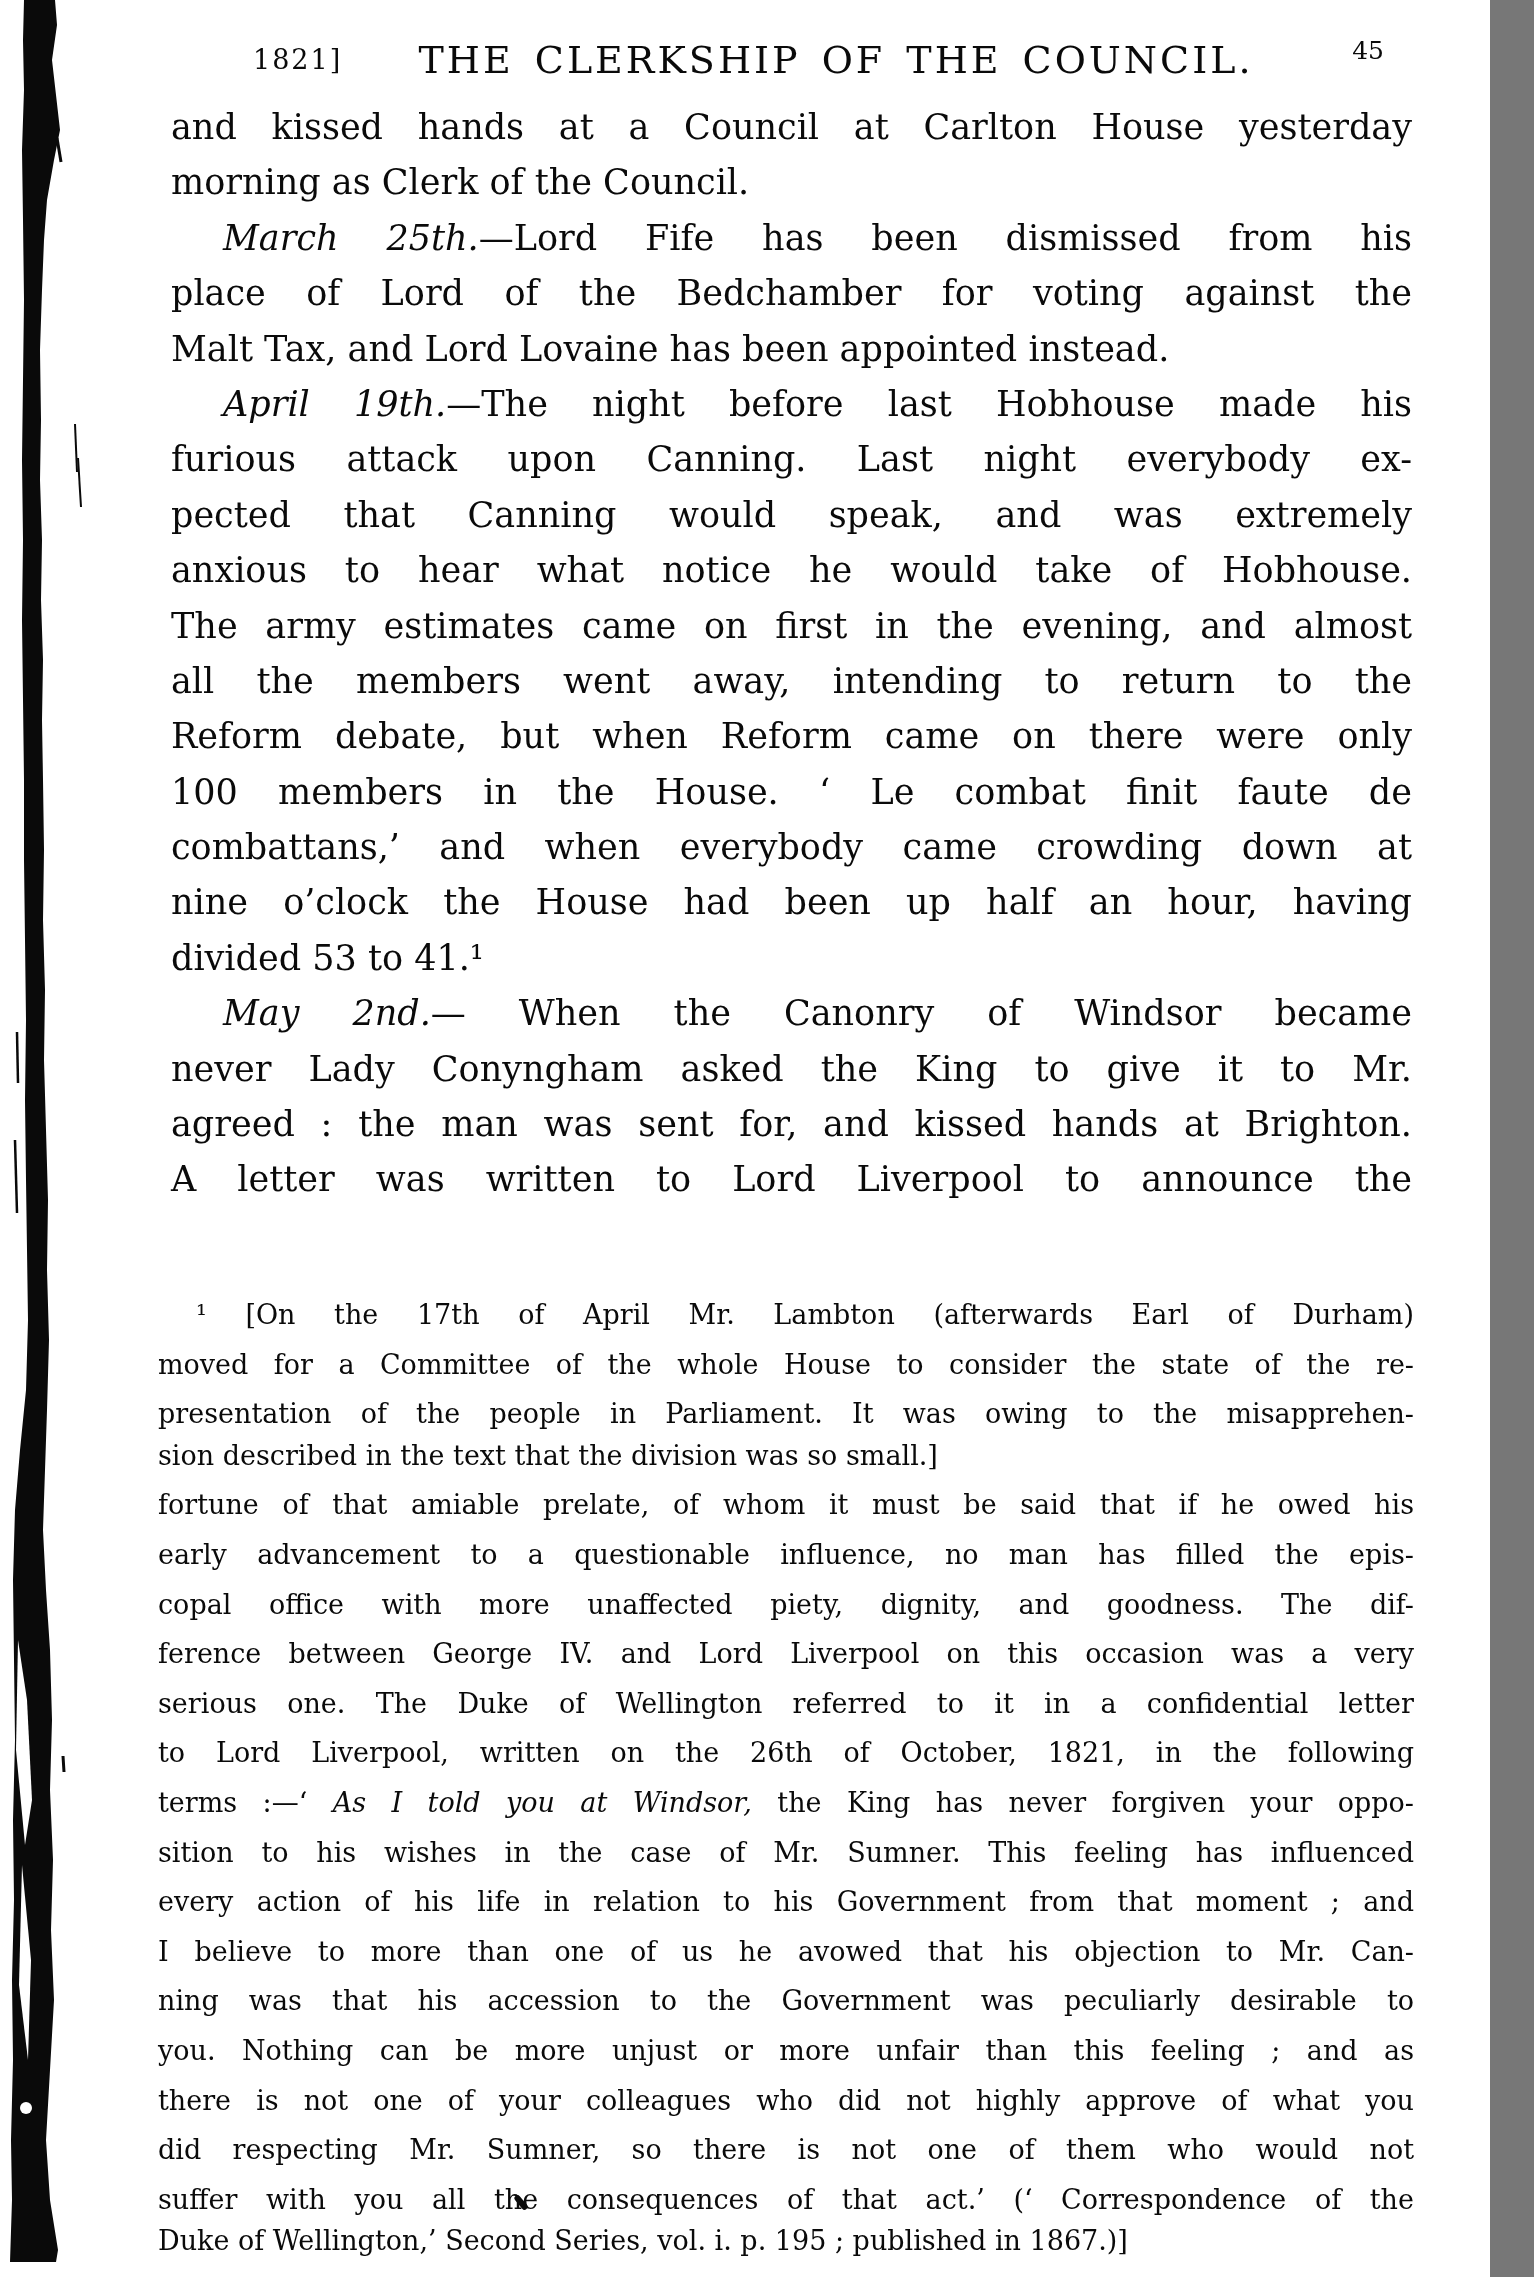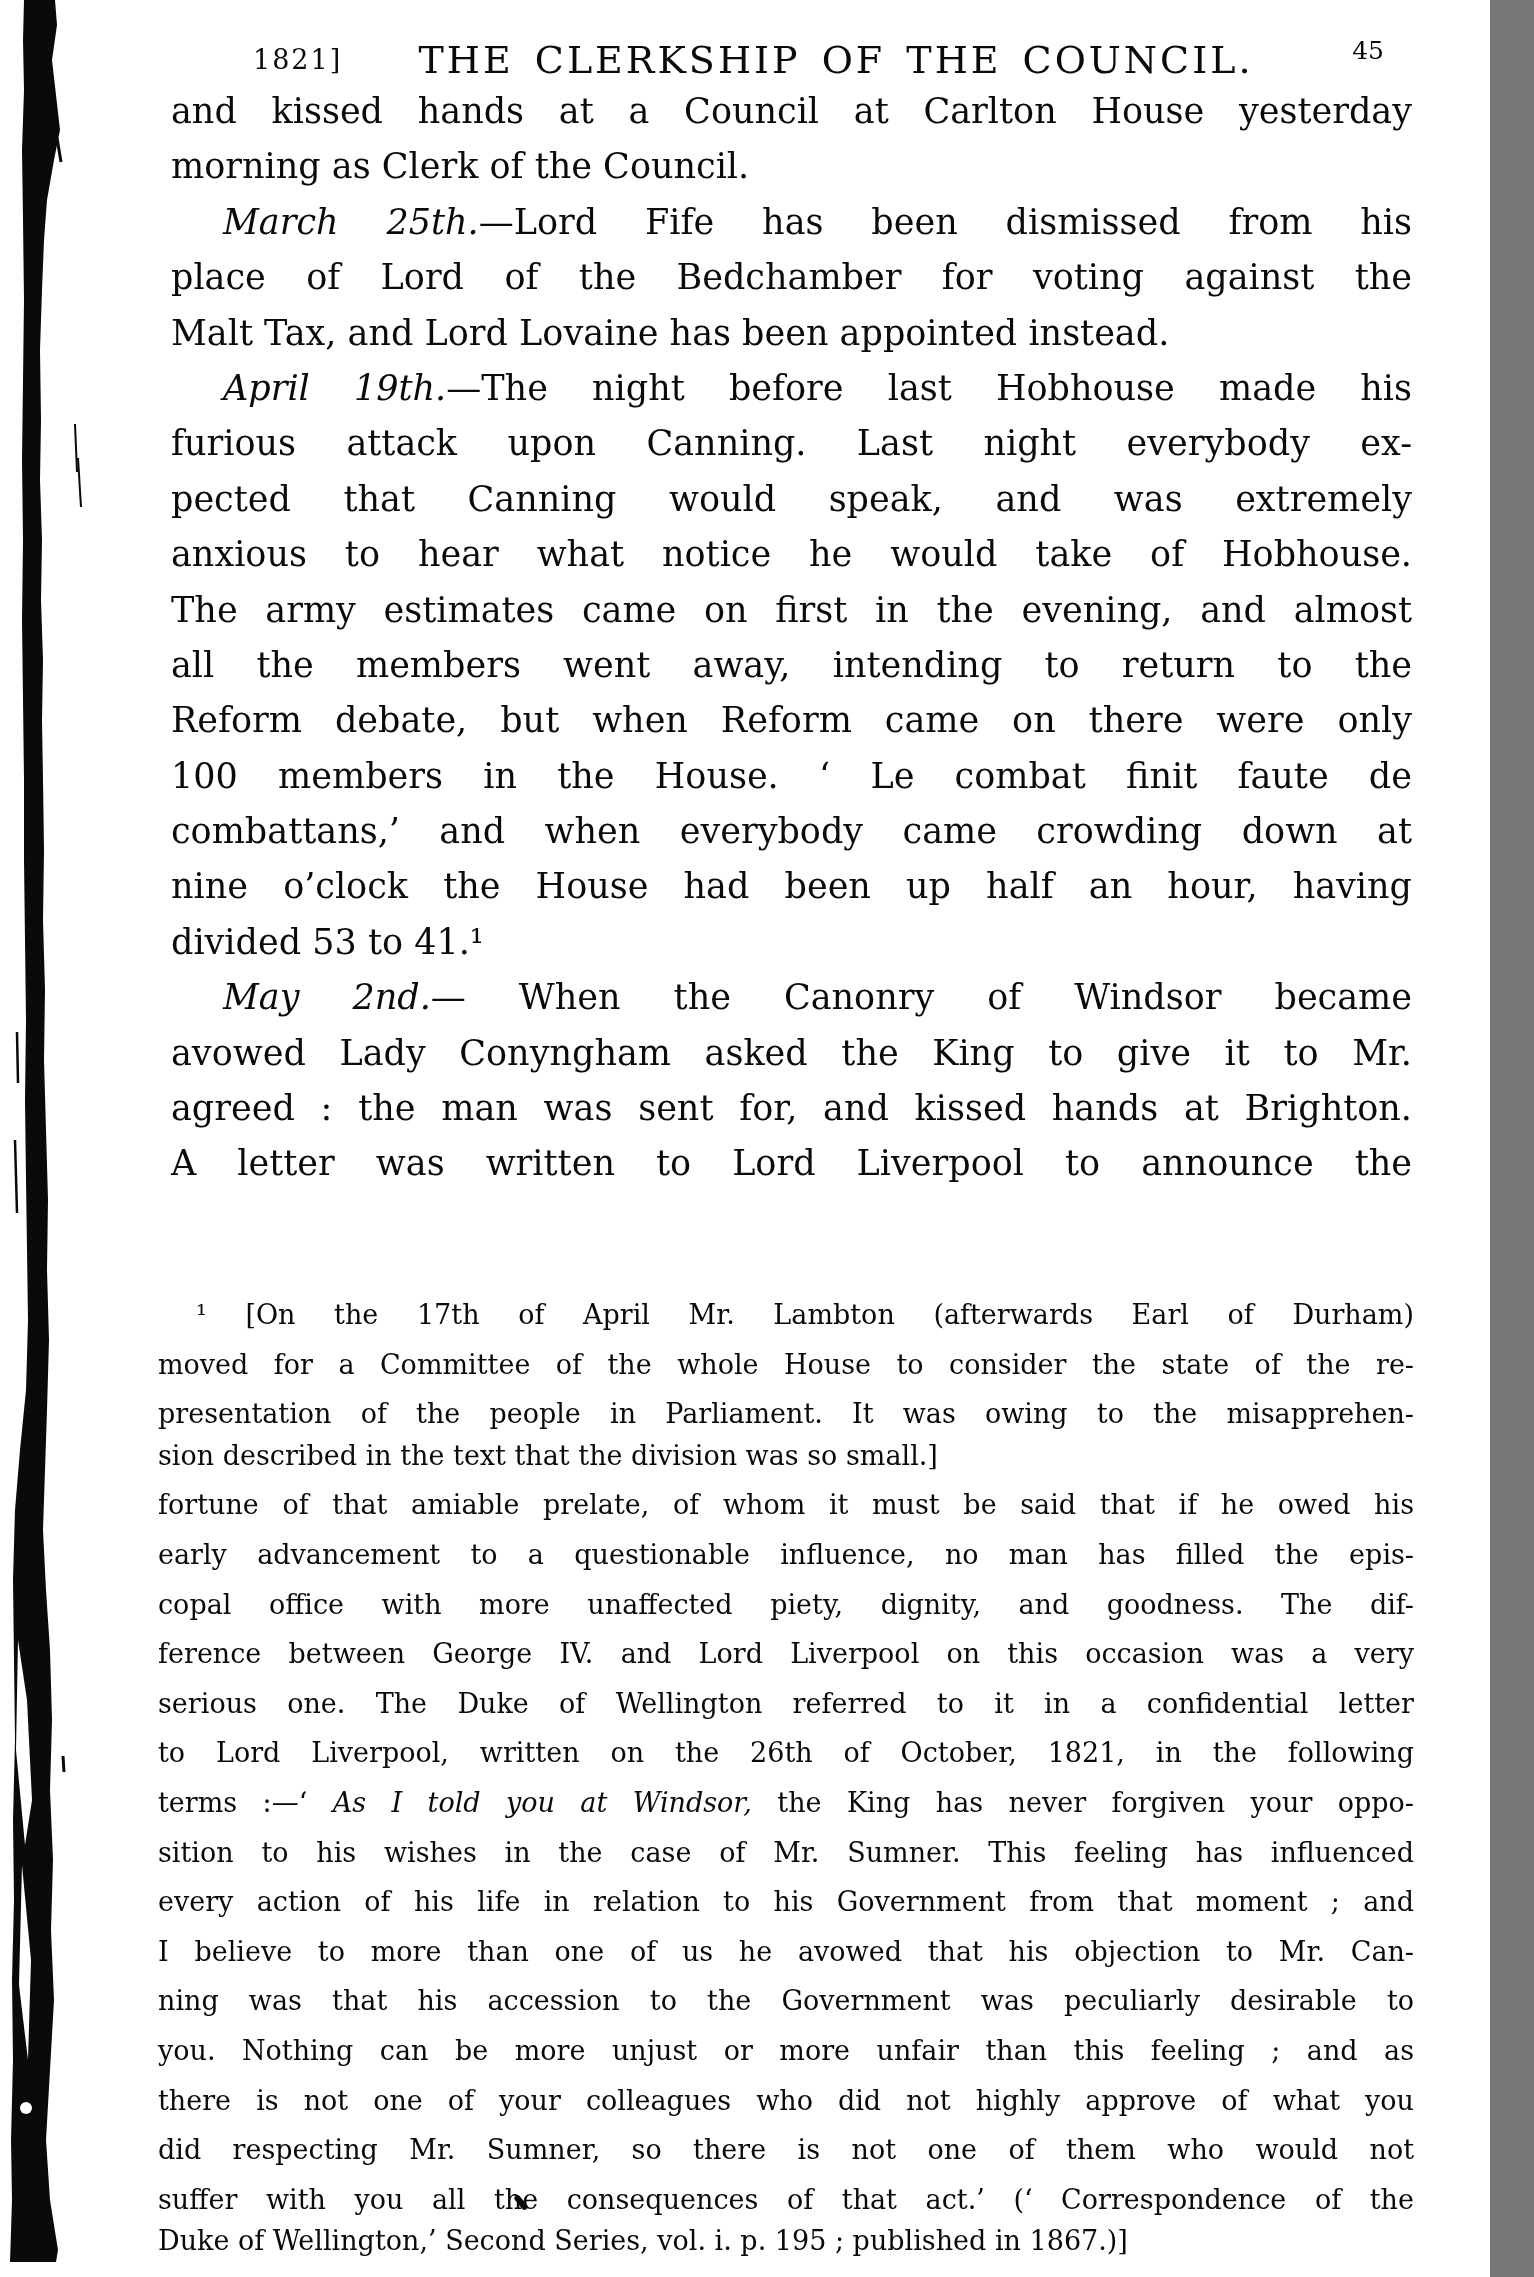--- a/index.html
+++ b/index.html
@@ -22,21 +22,21 @@
     position: absolute; left: 836px; top: 0; transform: translateX(-50%);
     font-size: 38px; letter-spacing: 3px; white-space: nowrap;
     word-spacing: 6px;
   }
   .page-number {
     position: absolute; right: 106px; top: -2px;
     font-size: 25px;
   }
   
   .body-text {
-    position: absolute; left: 171px; top: 84px; width: 1241px;
+    position: absolute; left: 171px; top: 100px; width: 1241px;
     font-size: 35px;
   }
   .body-text .tline { line-height: 55.4px; height: 55.4px; white-space: nowrap; }
   .body-text .tline.just { text-align: justify; text-align-last: justify; white-space: normal; }
   
   .footnotes {
     position: absolute; left: 158px; top: 1286px; width: 1256px;
     font-size: 27px;
   }
   .footnotes .tline { line-height: 41.6px; height: 41.6px; white-space: nowrap; }
@@ -104,21 +104,21 @@
       <div class="tline just">pected that Canning would speak, and was extremely</div>
       <div class="tline just">anxious to hear what notice he would take of Hobhouse.</div>
       <div class="tline just">The army estimates came on first in the evening, and almost</div>
       <div class="tline just">all the members went away, intending to return to the</div>
       <div class="tline just">Reform debate, but when Reform came on there were only</div>
       <div class="tline just">100 members in the House. ‘ Le combat finit faute de</div>
       <div class="tline just">combattans,’ and when everybody came crowding down at</div>
       <div class="tline just">nine o’clock the House had been up half an hour, having</div>
       <div class="tline">divided 53 to 41.¹</div>
       <div class="tline just ind"><i>May 2nd.</i>— When the Canonry of Windsor became</div>
-      <div class="tline just">avowed Lady Conyngham asked the King to give it to Mr.</div>
+      <div class="tline just">never Lady Conyngham asked the King to give it to Mr.</div>
       <div class="tline just">agreed : the man was sent for, and kissed hands at Brighton.</div>
       <div class="tline just">A letter was written to Lord Liverpool to announce the</div>
     </div>
 
   <div class="footnotes">
       <div class="tline just ind">¹ [On the 17th of April Mr. Lambton (afterwards Earl of Durham)</div>
       <div class="tline just">moved for a Committee of the whole House to consider the state of the re-</div>
       <div class="tline just">presentation of the people in Parliament. It was owing to the misapprehen-</div>
       <div class="tline">sion described in the text that the division was so small.]</div>
       <div class="tline just">fortune of that amiable prelate, of whom it must be said that if he owed his</div>

